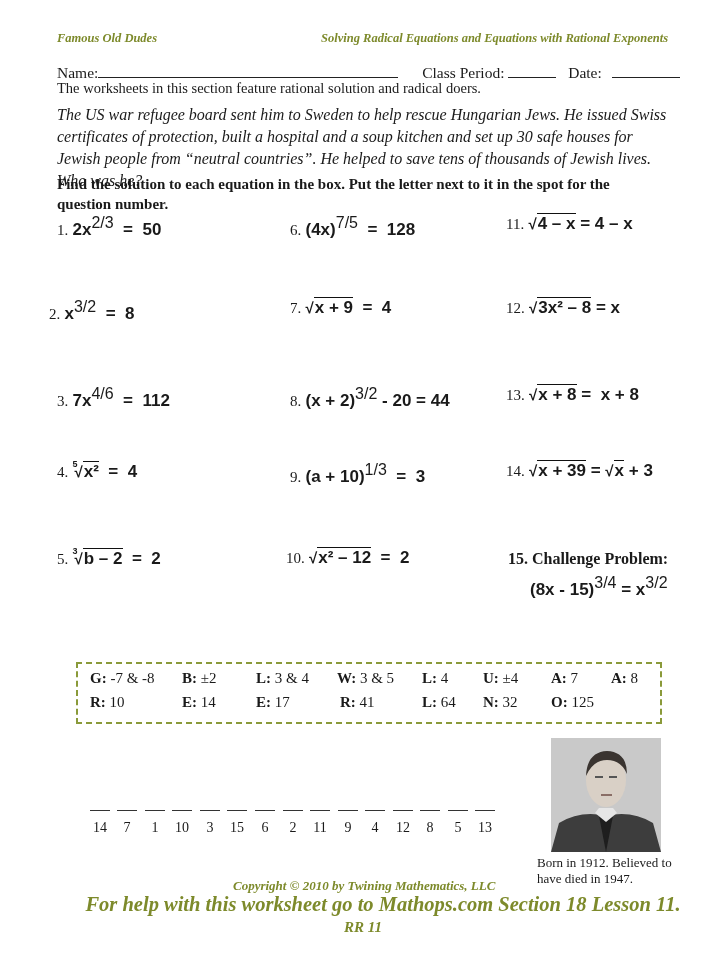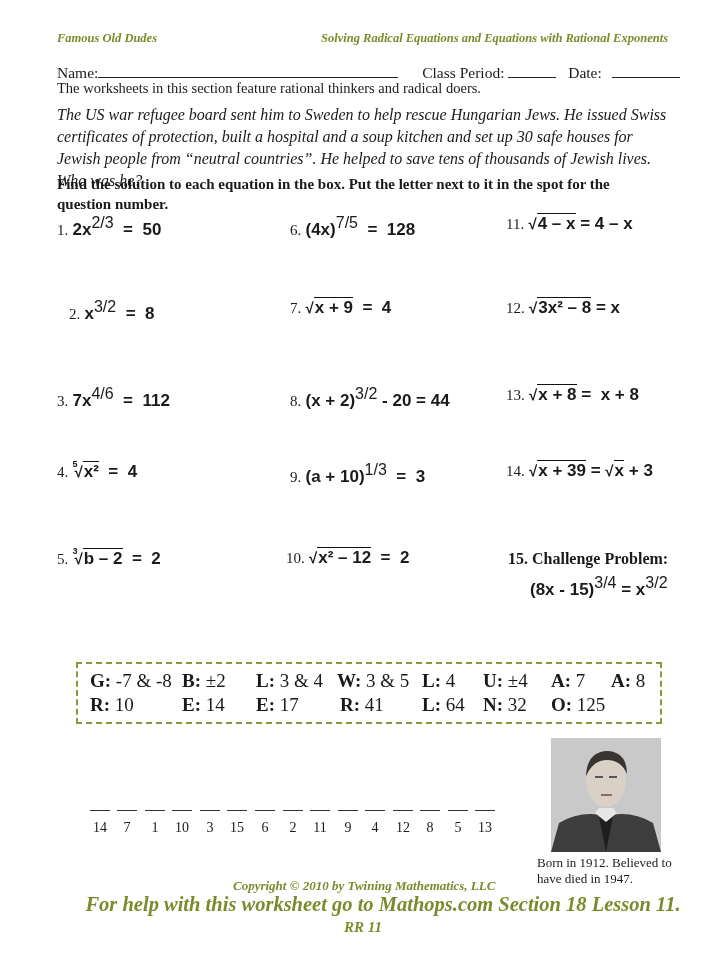--- a/index.html
+++ b/index.html
@@ -15,21 +15,21 @@
   .instr { top:174px; left:57px; width:600px; font-size:15px; font-weight:bold; line-height:20px; }
   .prob { font-size:17px; white-space:nowrap; }
   .prob .num { font-family:"Liberation Serif", serif; font-size:15px; }
   .prob .eq { font-family:"Liberation Sans", "DejaVu Sans", sans-serif; font-weight:bold; }
   .prob sup { font-size:16px; font-weight:normal; }
   .rad { border-top:1.5px solid #111; padding-left:1px; }
   .rt { font-size:15px; }
   .idx { font-size:9px; vertical-align:top; position:relative; top:-2px; margin-right:-3px; }
   .box { left:76px; top:662px; width:582px; height:58px;
          border:2.5px dashed #8a9a3a; }
-  .key { position:absolute; font-size:19px; white-space:nowrap; }
+  .key { position:absolute; font-size:15px; white-space:nowrap; }
   .key b { font-weight:bold; }
   .blanks { top:800px; left:90px; }
   .blank { position:absolute; width:20px; border-top:1.2px solid #333; }
   .bnum { position:absolute; font-size:14px; width:26px; text-align:center; }
   .photo { left:551px; top:738px; width:110px; height:114px;
            background:linear-gradient(160deg,#d8d8d8 0%,#bdbdbd 40%,#8a8a8a 100%); overflow:hidden; }
   .caption { left:537px; top:855px; width:150px; font-size:13px; line-height:16px; }
   .copy { top:878px; left:0; width:726px; font-size:13px; font-style:italic; font-weight:bold; }
   .help { top:893px; left:0; width:726px; text-align:center; font-size:20.5px; font-style:italic; font-weight:bold;padding-left:20px; }
   .rr { top:919px; left:0; width:726px; text-align:center; font-size:15px; font-style:italic; font-weight:bold; }
@@ -41,29 +41,29 @@
 <div class="abs hdr green" style="right:58px;">Solving Radical Equations and Equations with Rational Exponents</div>
 
 <div class="abs name-row">
   <span>Name:</span><span class="line" style="width:300px;"></span>
   <span style="margin-left:20px">Class Period:</span>
   <span class="line" style="width:48px;"></span>
   <span style="margin-left:8px">Date:</span>
   <span class="line" style="width:68px;margin-left:6px"></span>
 </div>
 
-<div class="abs intro">The worksheets in this section feature rational thinkers and radical doers.</div>
+<div class="abs intro">The worksheets in this section feature rational solution and radical doers.</div>
 <div class="abs story">The US war refugee board sent him to Sweden to help rescue Hungarian Jews.  He issued Swiss certificates of protection, built a hospital and a soup kitchen and set up 30 safe houses for Jewish people from “neutral countries”.  He helped to save tens of thousands of Jewish lives.  Who was he?</div>
 <div class="abs instr">Find the solution to each equation in the box.  Put the letter next to it in the spot for the question number.</div>
 
 <div class="abs prob" style="left:57px;top:214px">
   <span class="num">1.</span>
   <span class="eq">2x<sup>2/3</sup> &nbsp;= &nbsp;50</span>
 </div>
-<div class="abs prob" style="left:69px;top:298px">
+<div class="abs prob" style="left:49px;top:298px">
   <span class="num">2.</span>
   <span class="eq">x<sup>3/2</sup> &nbsp;= &nbsp;8</span>
 </div>
 <div class="abs prob" style="left:57px;top:385px">
   <span class="num">3.</span>
   <span class="eq">7x<sup>4/6</sup> &nbsp;= &nbsp;112</span>
 </div>
 <div class="abs prob" style="left:57px;top:461px">
   <span class="num">4.</span>
   <span class="eq"><span class="idx">5</span><span class="rt">√</span><span class="rad">x²</span> &nbsp;= &nbsp;4</span>

